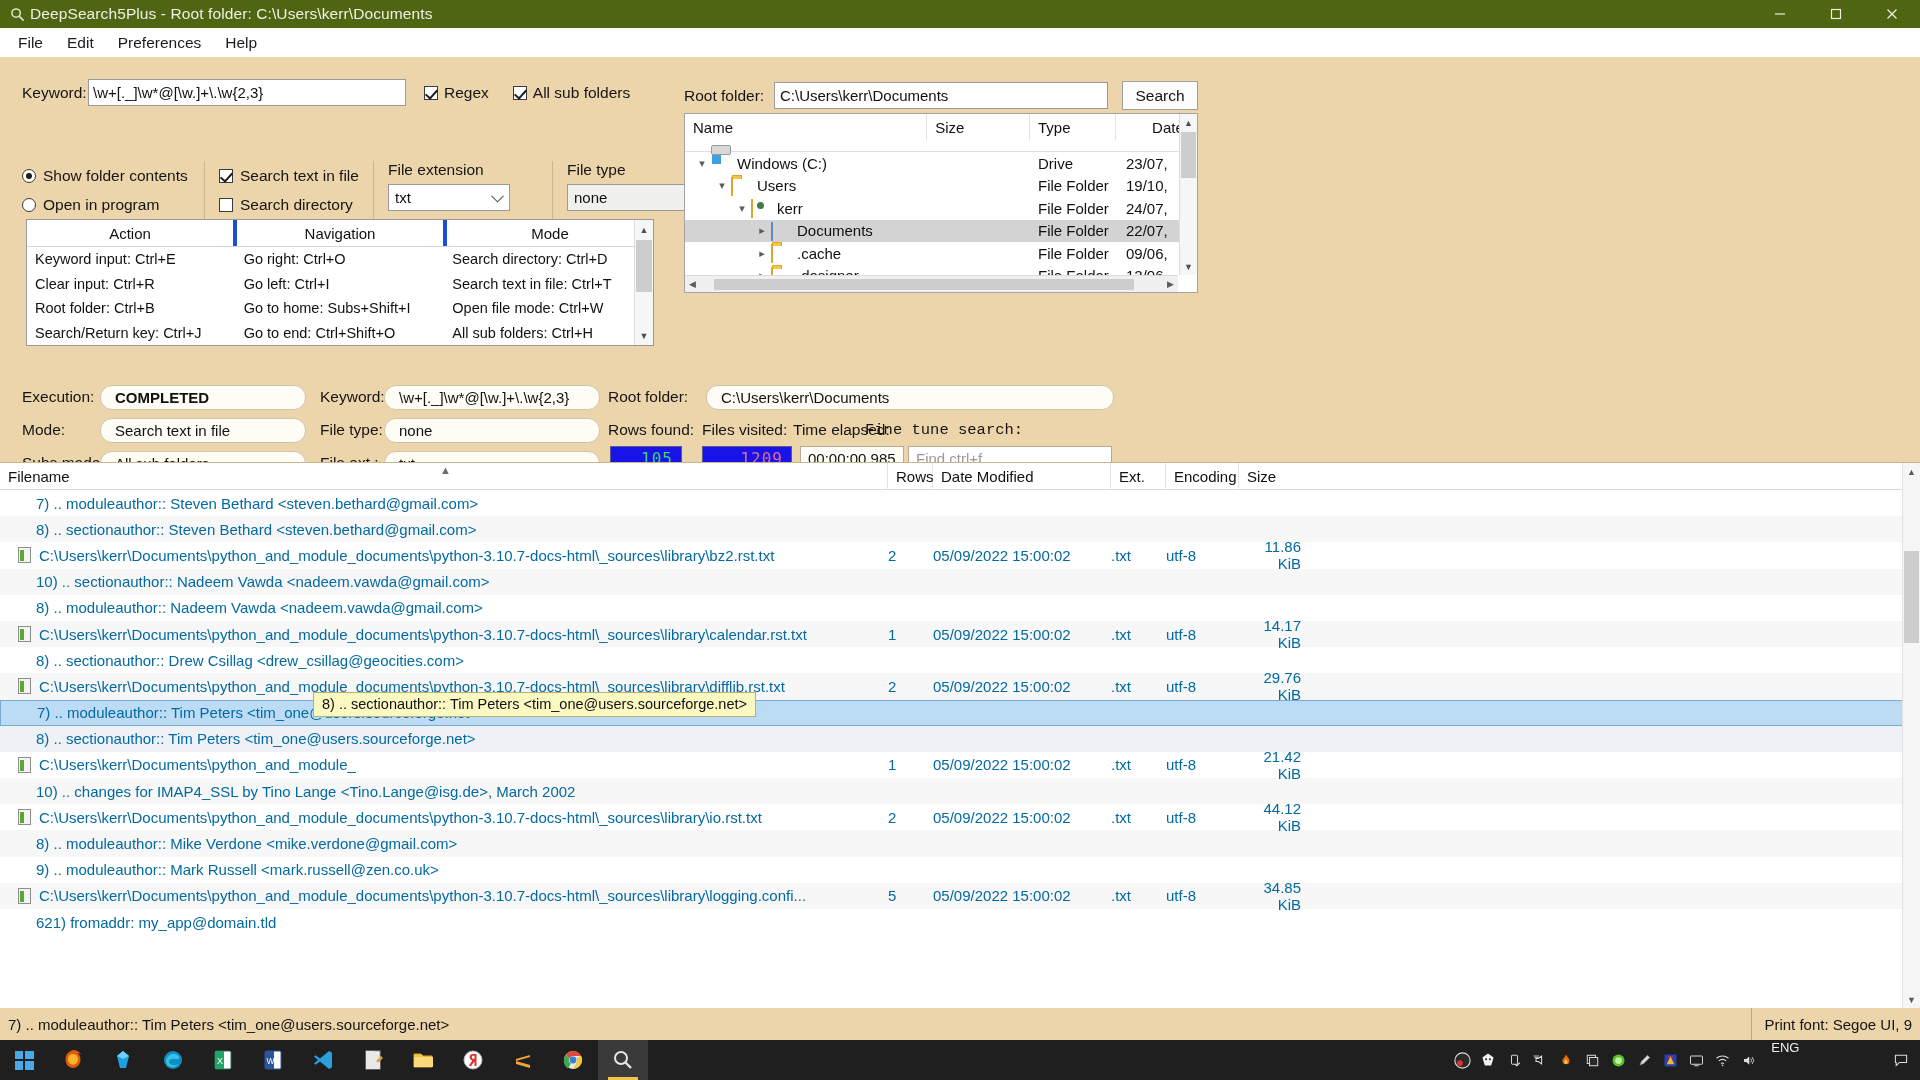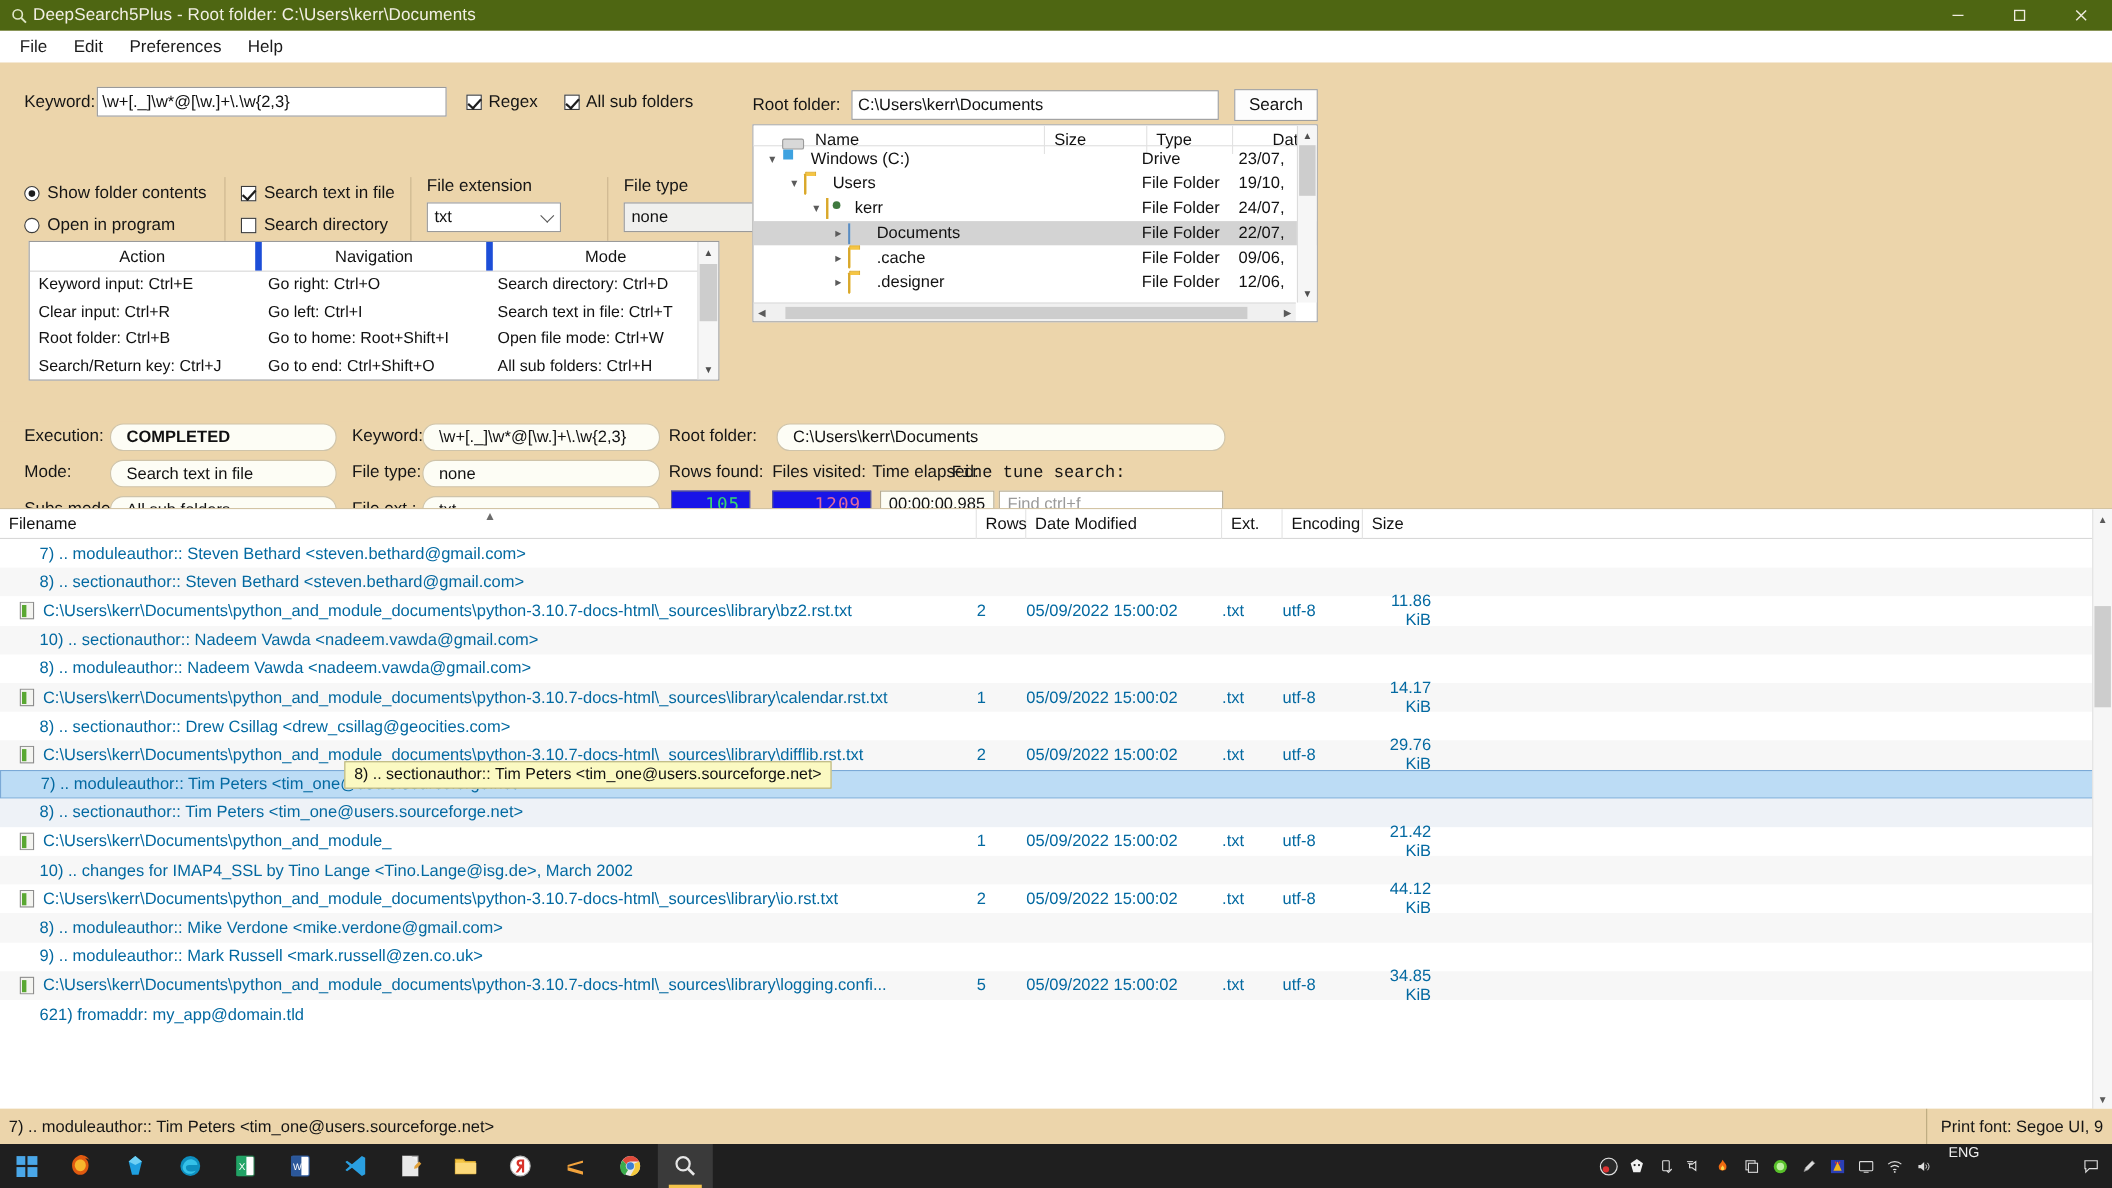--- a/index.html
+++ b/index.html
@@ -110,21 +110,21 @@
   .shortcuts {
     position: absolute; left: 26px; top: 162px; width: 628px; height: 127px;
     background: #fff; border: 1px solid #9a9a9a;
     display: flex; flex-direction: column;
     overflow: hidden;
   }
   .sc-head { display: flex; height: 27px; border-bottom: 1px solid #d6d6d6; }
   .sc-head div {
     flex: 1; text-align: center; font-size: 15px; color: #111;
     display: flex; align-items: center; justify-content: center;
-    border-right: 6px solid #1d4ed8;
+    border-right: 4px solid #1d4ed8;
   }
   .sc-head div:last-child { border-right: none; }
   .sc-row { display: flex; height: 24.5px; }
   .sc-row div {
     flex: 1; font-size: 14.5px; color: #111; display: flex; align-items: center;
     padding-left: 8px;
   }
   .sc-scroll {
     position: absolute; right: 0; top: 0; bottom: 0; width: 19px;
     background: #f6f6f6; border-left: 1px solid #dcdcdc;
@@ -146,21 +146,21 @@
   .search-btn {
     margin-left: 14px; width: 76px; height: 29px; background: #fdfdfd;
     border: 1px solid #a0a0a0; font-size: 15.5px; color: #111;
     display: flex; align-items: center; justify-content: center;
   }
 
   .treebox {
     position: absolute; left: 684px; top: 56px; width: 514px; height: 180px;
     background: #fff; border: 1px solid #a3a3a3; overflow: hidden;
   }
-  .tree-head { display: flex; height: 19px; background: #fff; border-bottom: 1px solid #dfdfdf; padding-left: 48px; }
+  .tree-head { display: flex; height: 38px; background: #fff; border-bottom: 1px solid #dfdfdf; }
   .th {
     font-size: 15px; color: #111; display: flex; align-items: center;
     padding-left: 8px; border-right: 1px solid #e2e2e2; height: 26px;
   }
   .th.name { width: 248px; }
   .th.size { width: 105px; }
   .th.type { width: 88px; }
   .th.date { width: 54px; border-right: none; margin-left: 28px; }
   .tree-row { display: flex; height: 22.5px; align-items: center; font-size: 15px; color: #111; }
   .tree-row.sel { background: #d3d3d3; }
@@ -462,21 +462,21 @@
         <div>Go right: Ctrl+O</div>
         <div>Search directory: Ctrl+D</div>
       </div>
       <div class="sc-row">
         <div>Clear input: Ctrl+R</div>
         <div>Go left: Ctrl+I</div>
         <div>Search text in file: Ctrl+T</div>
       </div>
       <div class="sc-row">
         <div>Root folder: Ctrl+B</div>
-        <div>Go to home: Root+Shift+I</div>
+        <div>Go to home: Subs+Shift+I</div>
         <div>Open file mode: Ctrl+W</div>
       </div>
       <div class="sc-row">
         <div>Search/Return key: Ctrl+J</div>
         <div>Go to end: Ctrl+Shift+O</div>
         <div>All sub folders: Ctrl+H</div>
       </div>
       <div class="sc-scroll">
         <div class="sc-arrow">▲</div>
         <div class="sc-thumb"></div>

